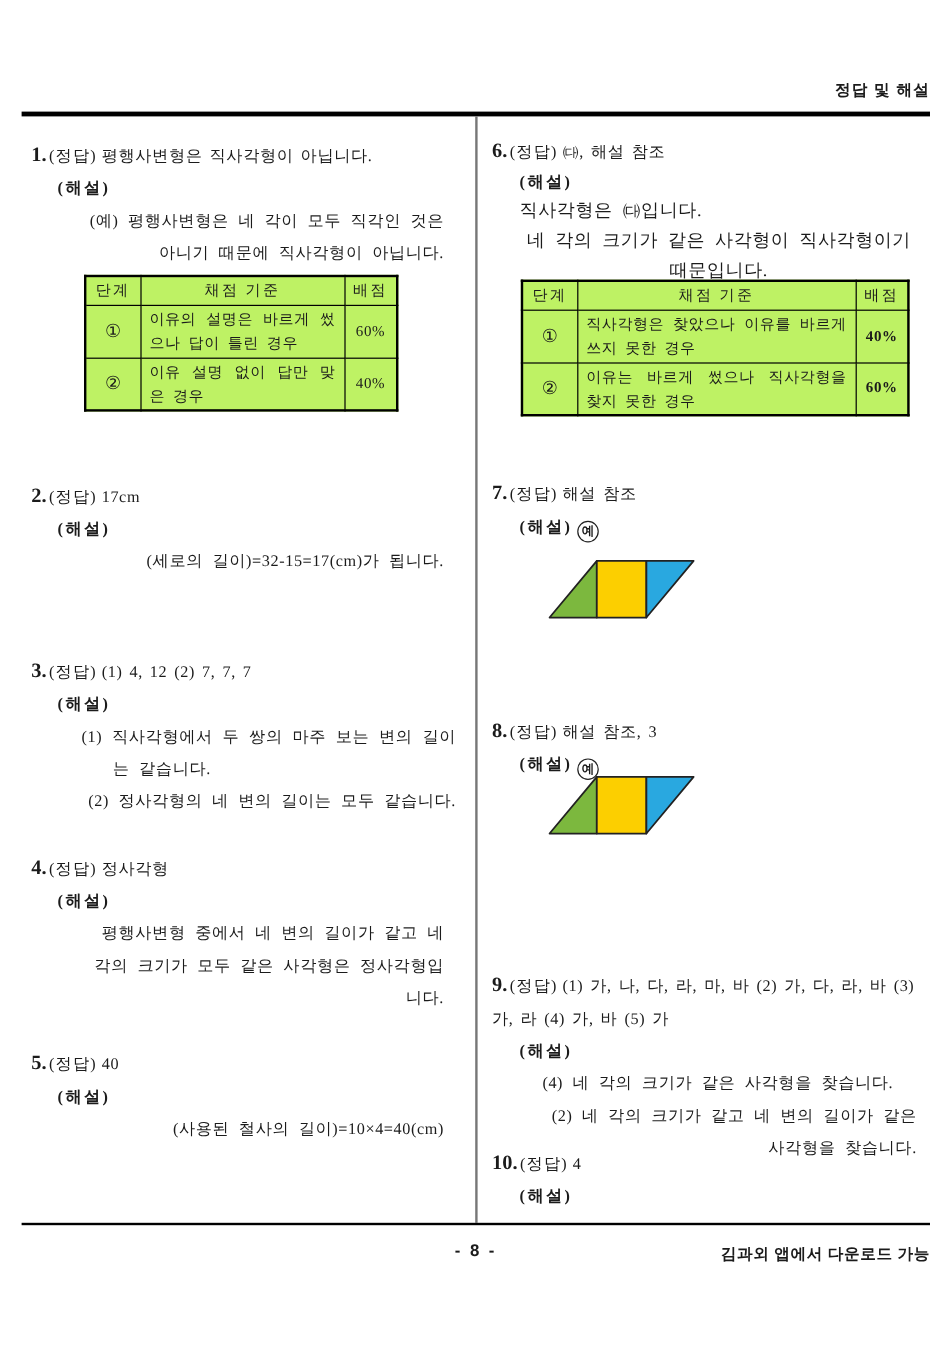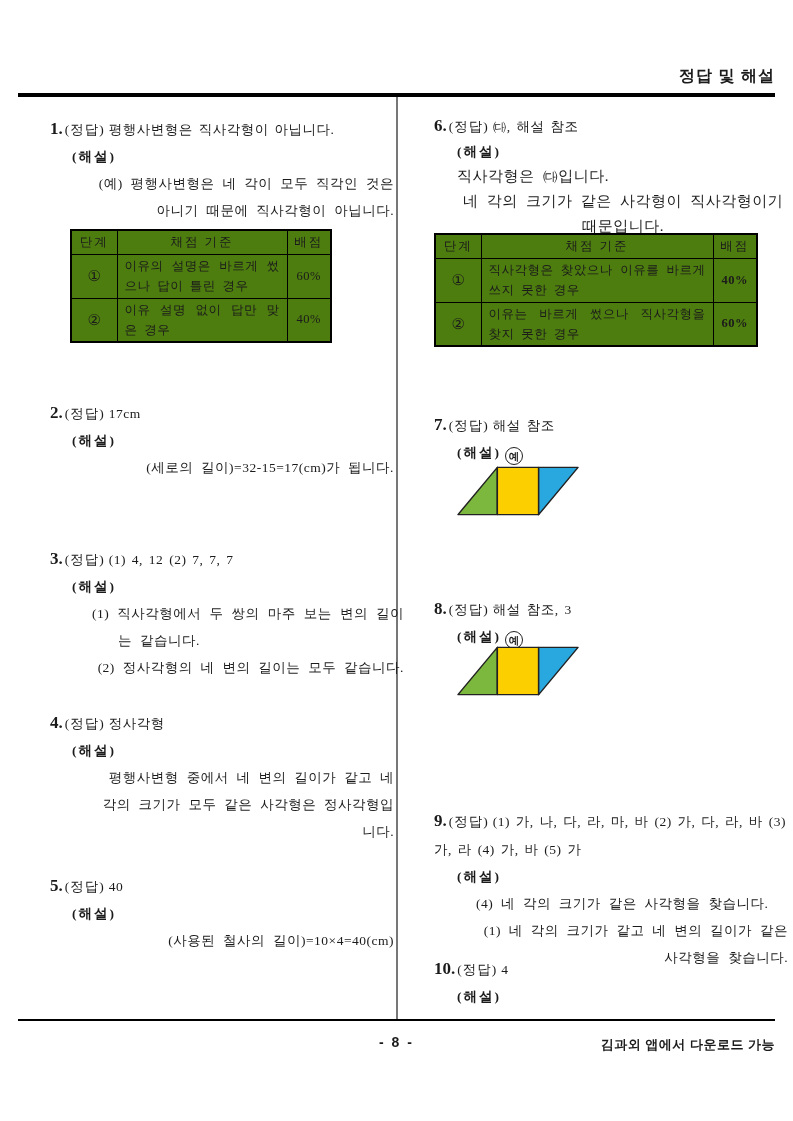--- a/index.html
+++ b/index.html
@@ -7,41 +7,41 @@
   body {
     position:relative;
     font-family:"Liberation Serif","DejaVu Serif",serif;
     color:#1b1b1b;
     overflow:hidden;
   }
   
   .header-title {
     position:absolute; top:66px; right:18px;
     font-family:"Liberation Sans","DejaVu Sans",sans-serif;
-    font-size:16px; font-weight:bold; letter-spacing:1px;
+    font-size:13px; font-weight:bold; letter-spacing:1px;
   }
   .top-rule    { position:absolute; top:93px;  left:18px; width:757px; height:3.5px; background:#000; }
   .col-divider { position:absolute; top:97px;  left:396px; width:2px; height:922px; background:#777; }
   .bottom-rule { position:absolute; top:1019px;left:18px; width:757px; height:2px;  background:#000; }
   .footer-page {
     position:absolute; top:1034px; left:18px; width:757px; text-align:center;
     font-family:"Liberation Sans","DejaVu Sans",sans-serif;
     font-size:14px; font-weight:bold; letter-spacing:2px;
   }
   .footer-note {
     position:absolute; top:1036px; right:18px;
     font-family:"Liberation Sans","DejaVu Sans",sans-serif;
     font-size:13px; font-weight:bold; letter-spacing:0.5px;text-align:center;
   }
   
   .col { position:absolute; top:97px; height:922px; }
   .col-left  { left:18px;  width:378px; }
   .col-right { left:398px; width:377px; }
   
-  .q { position:absolute; width:358px; line-height:27px;margin-left:24px; }
+  .q { position:absolute; width:358px; line-height:27px; }
   .q-line { white-space:normal; }
   .q-num { font-weight:bold; font-size:17px; letter-spacing:0; margin-right:2px; }
   .q-label { font-size:13.5px; letter-spacing:1px; }
   .q-answer { font-size:13.5px; letter-spacing:0.5px; word-spacing:2px; }
   .expl-label { font-size:13.5px; font-weight:bold; letter-spacing:2px; }
   .q-body p {
     font-size:13.5px; text-align:justify; letter-spacing:0.5px; word-spacing:4px;
   }
   .q-body p:last-child { text-align:right; }
   .hang { padding-left:26px; text-indent:-26px; }
@@ -50,21 +50,21 @@
   .ml36 { margin-left:36px; width:308px; }
   .ml42 { margin-left:42px; width:312px; }
   .ml44 { margin-left:44px; width:300px; }
   .q6-body { margin-left:23px; width:332px; line-height:25px; }
   .q6-body p { font-size:15px; text-align:justify; letter-spacing:0.5px; word-spacing:4px; }
   .q6-body p:last-child { text-align:center; }
   .lh25 { line-height:25px; }
   
   .grade-table {
     position:absolute; border-collapse:collapse;
-    border:2px solid #000; font-size:12.5px; background:#4d7c0f;
+    border:2px solid #000; font-size:12.5px; background:#bef264;
   }
   .grade-table th, .grade-table td { border:1.2px solid #000; }
   .grade-table th {
     font-weight:normal; letter-spacing:2px; text-align:center;
     height:24px; padding:1px 2px;
   }
   .step-cell { text-align:center; font-size:15px; width:46px; }
   .crit-cell { text-align:justify; padding:0 7px; line-height:20px; letter-spacing:0.5px; word-spacing:3px; height:44px; }
   .score-cell { text-align:center; width:44px; letter-spacing:0.5px; }
   .tbl-right .score-cell { font-weight:bold; }
@@ -195,21 +195,21 @@
       <td class="score-cell">40%</td>
     </tr>
     <tr>
       <td class="step-cell">②</td>
       <td class="crit-cell">이유는 바르게 썼으나 직사각형을 찾지 못한 경우</td>
       <td class="score-cell">60%</td>
     </tr>
   </tbody>
     </table>
 
-  <div class="q" style="top:314px; left:12px;">
+  <div class="q" style="top:300px; left:12px;">
     <div class="q-line">
       <span class="q-num">7.</span><span class="q-label">(정답)</span>
       <span class="q-answer">해설 참조</span>
     </div>
     <div class="expl-label ml23">
       <span>(해설)</span><span class="circ">예</span>
     </div>
   </div>
 
   <svg class="fig" style="top:368px; left:58px;" width="124" height="52" viewBox="0 0 126 52">
@@ -235,21 +235,21 @@
   </svg>
 
   <div class="q" style="top:710px; left:12px; width:360px;">
     <div class="q-line">
       <span class="q-num">9.</span><span class="q-label">(정답)</span>
       <span class="q-answer">(1) 가, 나, 다, 라, 마, 바 (2) 가, 다, 라, 바 (3) 가, 라 (4) 가, 바 (5) 가</span>
     </div>
     <div class="expl-label ml23">(해설)</div>
     <div class="q-body ml42">
       <p class="hang">(4) 네 각의 크기가 같은 사각형을 찾습니다.</p>
-      <p class="hang">(1) 네 각의 크기가 같고 네 변의 길이가 같은 사각형을 찾습니다.</p>
+      <p class="hang">(2) 네 각의 크기가 같고 네 변의 길이가 같은 사각형을 찾습니다.</p>
     </div>
   </div>
 
   <div class="q" style="top:858px; left:12px;">
     <div class="q-line">
       <span class="q-num">10.</span><span class="q-label">(정답)</span>
       <span class="q-answer">4</span>
     </div>
     <div class="expl-label ml23">(해설)</div>
   </div>

